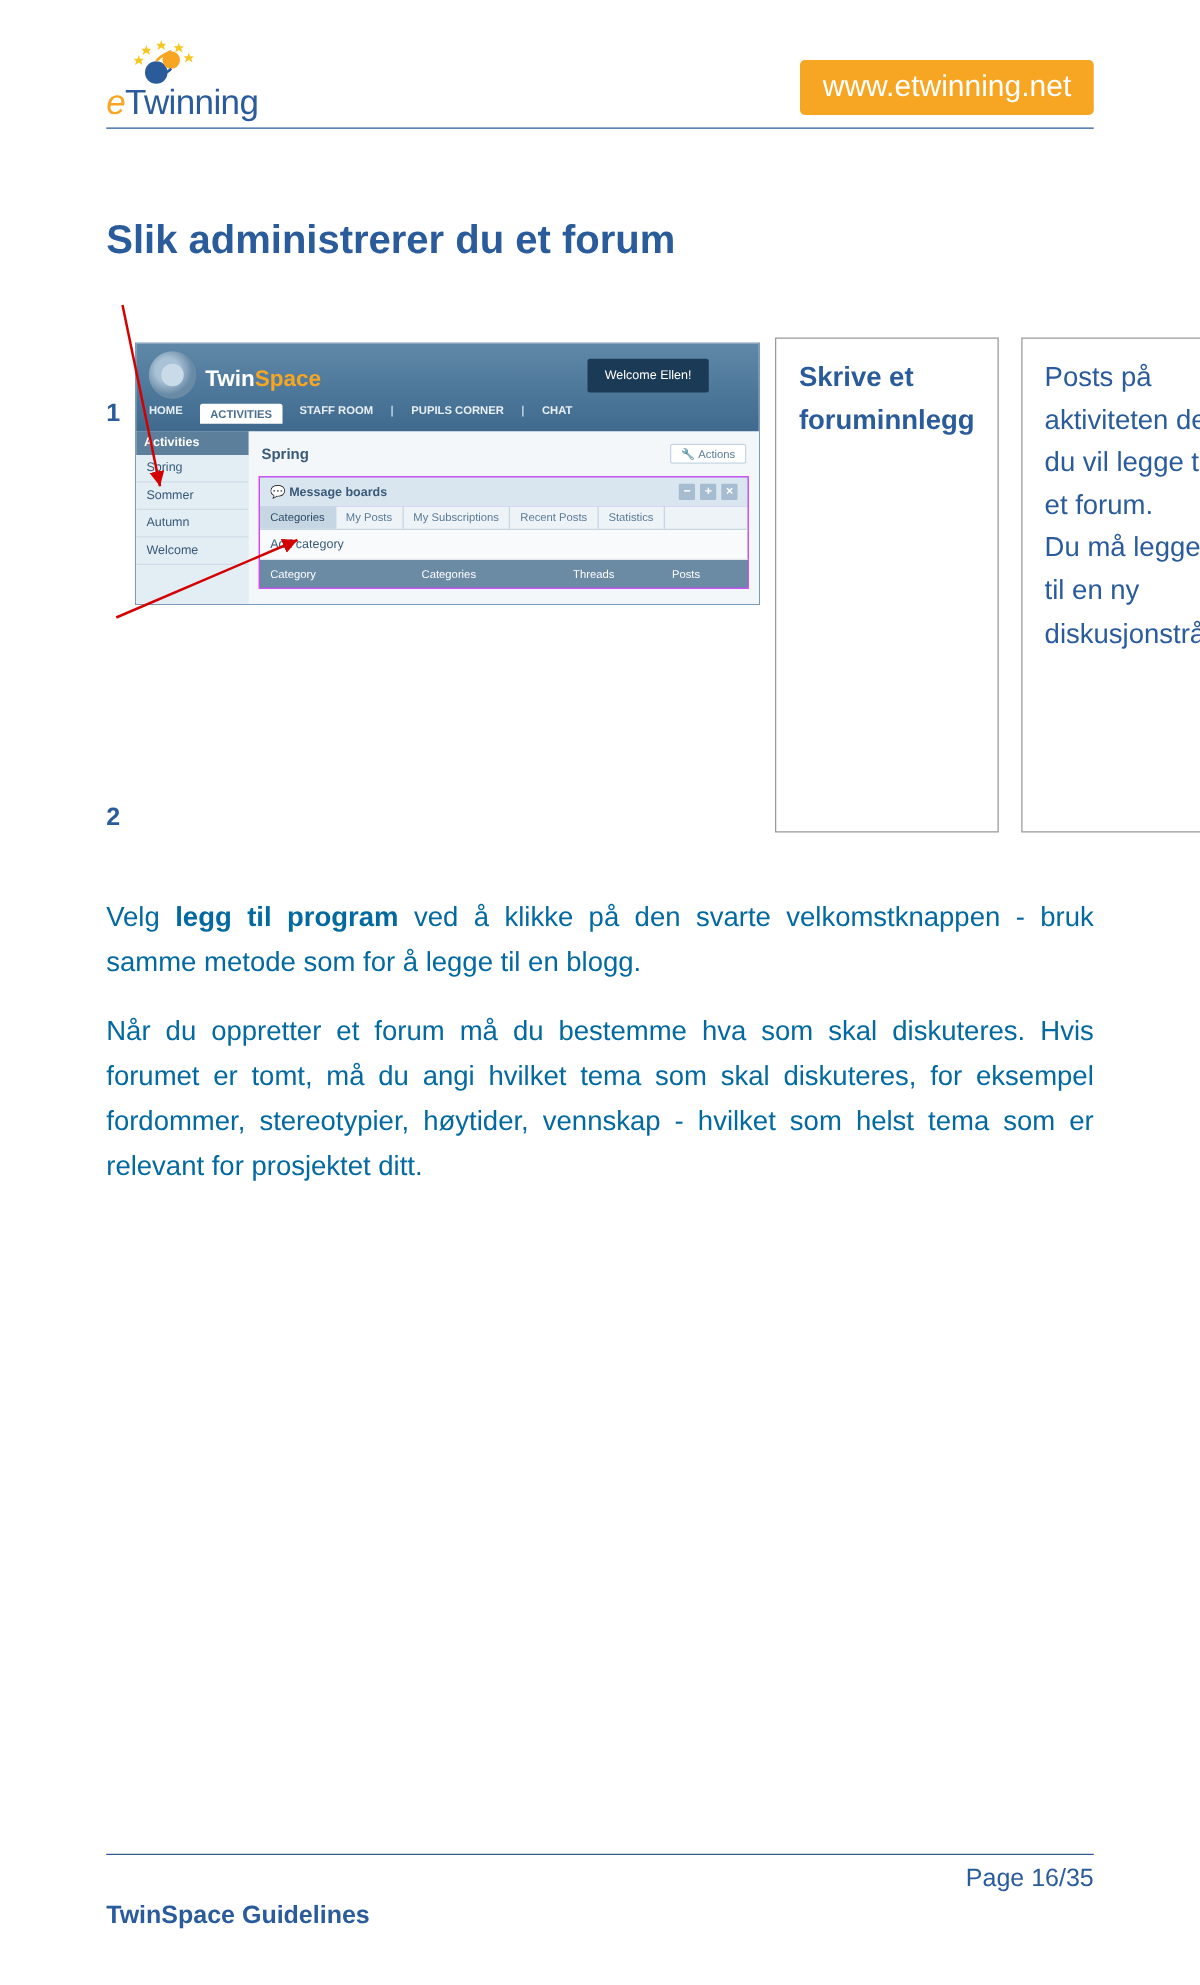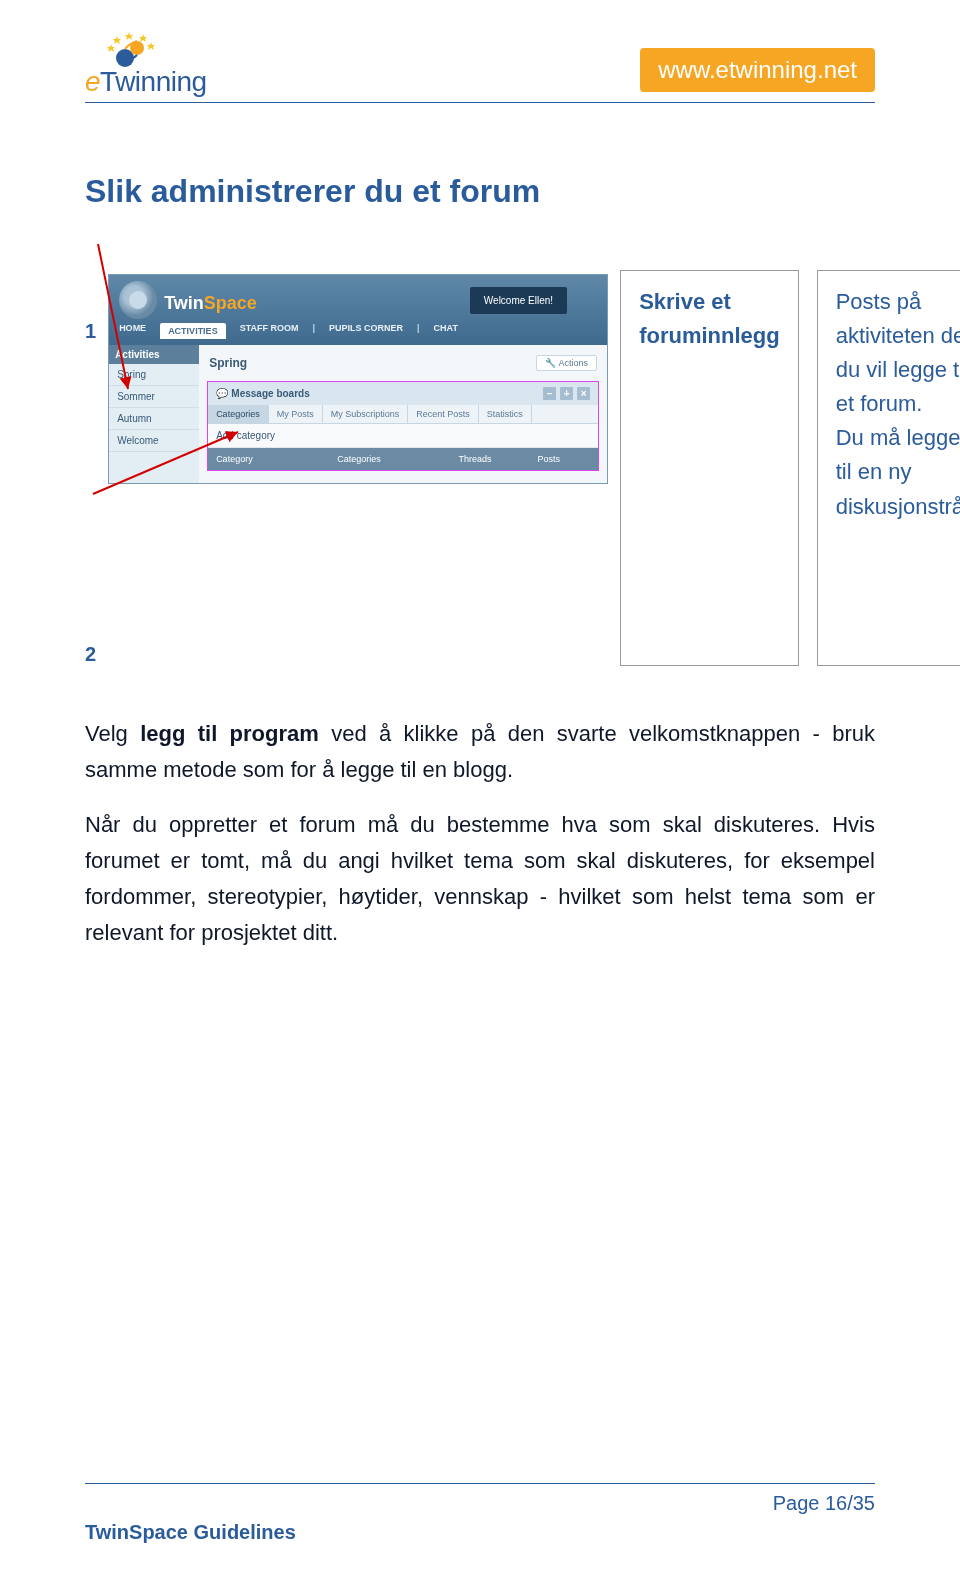--- a/index.html
+++ b/index.html
@@ -94,21 +94,21 @@
   .right-cell {
     border: 1px solid #999;
     padding: 14px 18px;
     color: #2a5b9b;
     font-size: 22px;
     line-height: 1.55;
   }
   .right-cell.title { font-weight: bold; }
   
   .body-text {
-    color: #0f172a;
+    color: #0369a1;
     font-size: 22px;
     line-height: 1.65;
     margin-bottom: 18px;
     text-align: justify;
   }
   .body-text strong { font-weight: bold; }
   
   .screenshot-wrap {
     position: relative;
     width: 500px;

